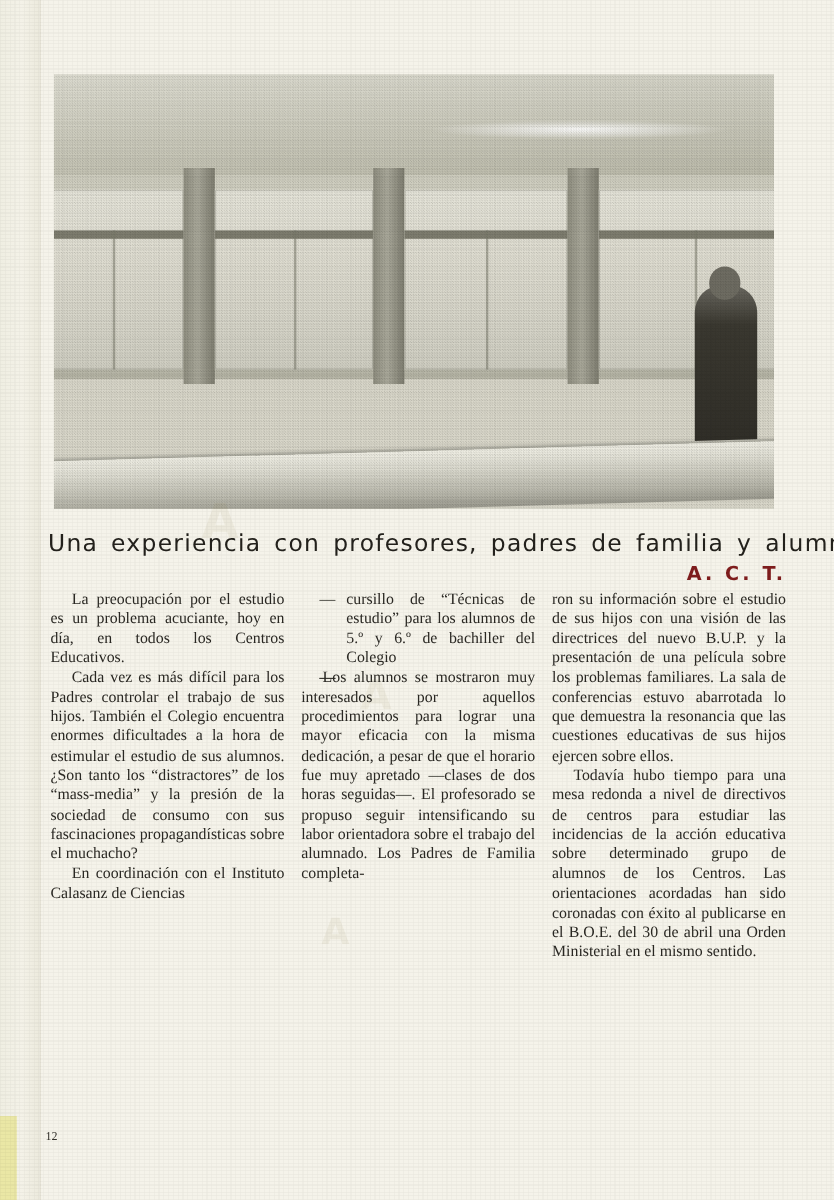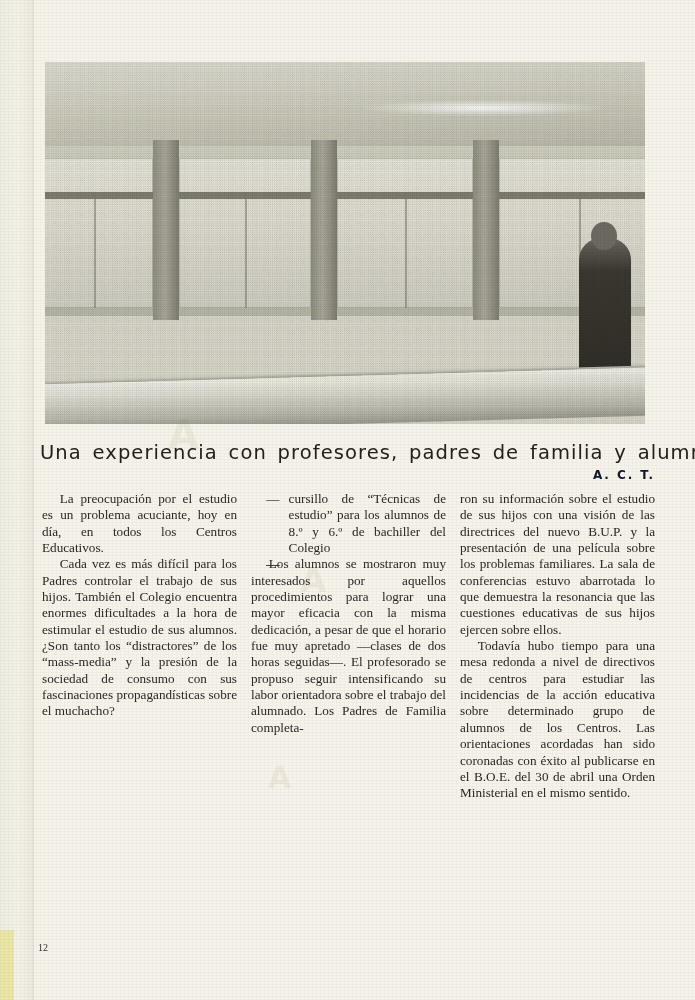--- a/index.html
+++ b/index.html
@@ -196,24 +196,24 @@
     color: #23211c;
     white-space: nowrap;
   }
   #byline {
     position: absolute;
     left: 40px;
     top: 468px;
     width: 615px;
     text-align: right;
     font-family: "DejaVu Sans", "Liberation Sans", sans-serif;
-    font-size: 12px;
+    font-size: 16px;
     font-weight: bold;
     letter-spacing: .16em;
-    color: #0f172a;
+    color: #7f1d1d;
   }
 
   
   #cols {
     position: absolute;
     left: 42px;
     top: 491px;
     width: 613px;
     height: 452px;
     display: flex;
@@ -313,27 +313,28 @@
   <div class="ghost" id="ghost-3">A</div>
 
   <h1 id="headline" style="margin:0;font-weight:normal">Una experiencia con profesores, padres de familia y alumnos</h1>
   <div id="byline">A. C. T.</div>
 
   <div id="cols">
 
     <div class="col">
       <p>La preocupación por el estudio es un problema acuciante, hoy en día, en todos los Centros Educativos.</p>
       <p>Cada vez es más difícil para los Padres controlar el trabajo de sus hijos. También el Colegio encuentra enormes dificultades a la hora de estimular el estudio de sus alumnos. ¿Son tanto los “distractores” de los “mass-media” y la presión de la sociedad de consumo con sus fascinaciones propagandísticas sobre el muchacho?</p>
+      <p>En coordinación con el Instituto Calasanz de Ciencias</p>
     </div>
 
     <div class="col">
       <ul>
         <li>
           <span class="dash">—</span>
-          <span>cursillo de “Técnicas de estudio” para los alumnos de 8.º y 6.º de bachiller del Colegio</span>
+          <span>cursillo de “Técnicas de estudio” para los alumnos de 5.º y 6.º de bachiller del Colegio</span>
         </li>
         <li>
           <span class="dash">—</span>
         </li>
         <li>
           <span class="dash">—</span>
         </li>
       </ul>
       <p>Los alumnos se mostraron muy interesados por aquellos procedimientos para lograr una mayor eficacia con la misma dedicación, a pesar de que el horario fue muy apretado —clases de dos horas seguidas—. El profesorado se propuso seguir intensificando su labor orientadora sobre el trabajo del alumnado. Los Padres de Familia completa-</p>
     </div>

